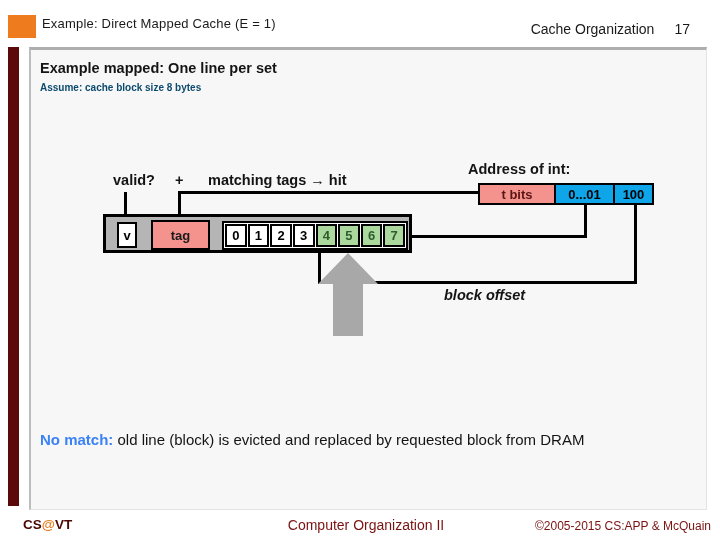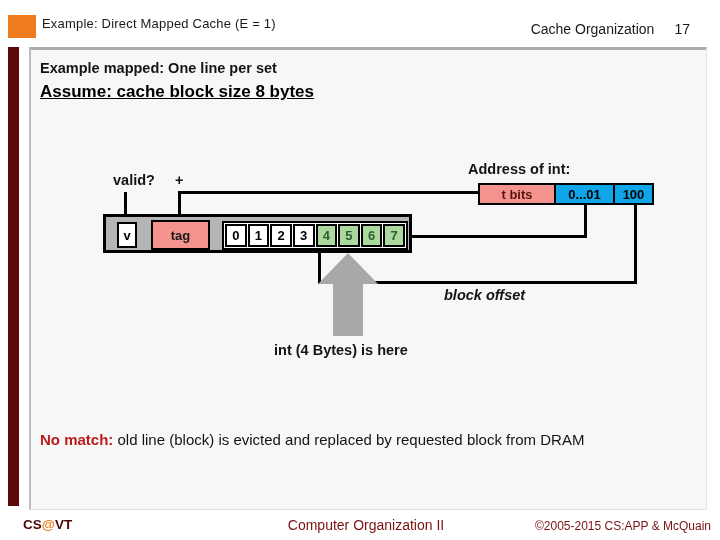--- a/index.html
+++ b/index.html
@@ -10,21 +10,21 @@
   .title { position:absolute; left:42px; top:16px; font-size:13px; color:#1a1a1a; letter-spacing:0.2px; }
   .page-ref { position:absolute; right:30px; top:21px; font-size:14px; color:#1a1a1a; }
   .page-ref span { margin-left:20px; }
 
   .maroon-bar { position:absolute; left:8px; top:47px; width:11px; height:459px; background:#5c0909; }
   .content-box { position:absolute; left:29px; top:47px; width:678px; height:463px; background:#f7f7f7;
                  border-top:3px solid #aeaeae; border-left:2px solid #bdbdbd;
                  border-right:1px solid #e3e3e3; border-bottom:1px solid #e3e3e3; }
 
   .intro1 { position:absolute; left:40px; top:60px; font-size:14.5px; font-weight:600; color:#141414; }
-  .intro2 { position:absolute; left:40px; top:82px; font-size:17px; font-weight:600; color:#000000;text-decoration:underline; }
+  .intro2 { position:absolute; left:40px; top:82px; font-size:10px; font-weight:600; color:#0c4a6e; }
 
   .lbl { position:absolute; font-size:14.5px; font-weight:600; color:#141414; white-space:nowrap; }
   .valid-lbl { left:113px; top:172px; }
   .plus-lbl  { left:175px; top:172px; }
   .match-lbl { left:208px; top:172px; }
   .addr-lbl  { left:468px; top:161px; }
   .bo-lbl    { left:444px; top:287px;font-style:italic; }
   .int-lbl   { left:274px; top:342px; }
 
   .line { position:absolute; background:#000; }
@@ -58,21 +58,21 @@
   .cell { flex:1; border:2px solid #000; background:#fff; display:flex; align-items:center;
           justify-content:center; font-size:13px; font-weight:700; color:#000; }
   .cell.green { background:#abd89d; color:#2e5c2e; }
 
   .arrow-head { position:absolute; left:318px; top:253px; width:0; height:0;
                 border-left:30px solid transparent; border-right:30px solid transparent;
                 border-bottom:31px solid #a8a8a8; }
   .arrow-stem { position:absolute; left:333px; top:283px; width:30px; height:53px; background:#a8a8a8; }
 
   .note { position:absolute; left:40px; top:431px; font-size:15px; color:#141414; white-space:nowrap; }
-  .note .note-label { color:#b91c1c; font-weight:700; }
+  .note .note-label { color:#3b82f6; font-weight:700; }
 
   .footer-left { position:absolute; left:23px; top:517px; font-size:13.5px; font-weight:700; color:#4a0505; }
   .footer-left .at { color:#e87d1e; }
   .footer-center { position:absolute; left:366px; top:517px; transform:translateX(-50%);
                    font-size:14px; font-weight:400; color:#7a1212; white-space:nowrap; }
   .footer-right { position:absolute; right:9px; top:519px; font-size:12px; font-weight:400; color:#7a1212; }
 </style>
 </head>
 <body>
 
@@ -85,20 +85,21 @@
   </div>
 
   <div class="maroon-bar"></div>
   <div class="content-box"></div>
 
   <div class="intro1">Example mapped: One line per set</div>
   <div class="intro2">Assume: cache block size 8 bytes</div>
 
   <div class="lbl valid-lbl">valid?</div>
   <div class="lbl plus-lbl">+</div>
+  <div class="lbl match-lbl">matching tags → hit</div>
   <div class="lbl addr-lbl">Address of int:</div>
 
   <div class="line l-valid"></div>
   <div class="line l-match-h"></div>
   <div class="line l-match-v"></div>
   <div class="line l-set-v"></div>
   <div class="line l-set-h"></div>
   <div class="line l-bo-vr"></div>
   <div class="line l-bo-h"></div>
   <div class="line l-bo-vl"></div>
@@ -121,21 +122,20 @@
       <div class="cell green">5</div>
       <div class="cell green">6</div>
       <div class="cell green">7</div>
     </div>
   </div>
 
   <div class="arrow-head"></div>
   <div class="arrow-stem"></div>
 
   <div class="lbl bo-lbl">block offset</div>
-  <div class="lbl int-lbl">int (4 Bytes) is here</div>
 
   <div class="note">
     <span class="note-label">No match:</span><span> old line (block) is evicted and replaced by requested block from DRAM</span>
   </div>
 
   <div class="footer-left">
     <span>CS</span><span class="at">@</span><span>VT</span>
   </div>
   <div class="footer-center">Computer Organization II</div>
   <div class="footer-right">©2005-2015 CS:APP &amp; McQuain</div>

